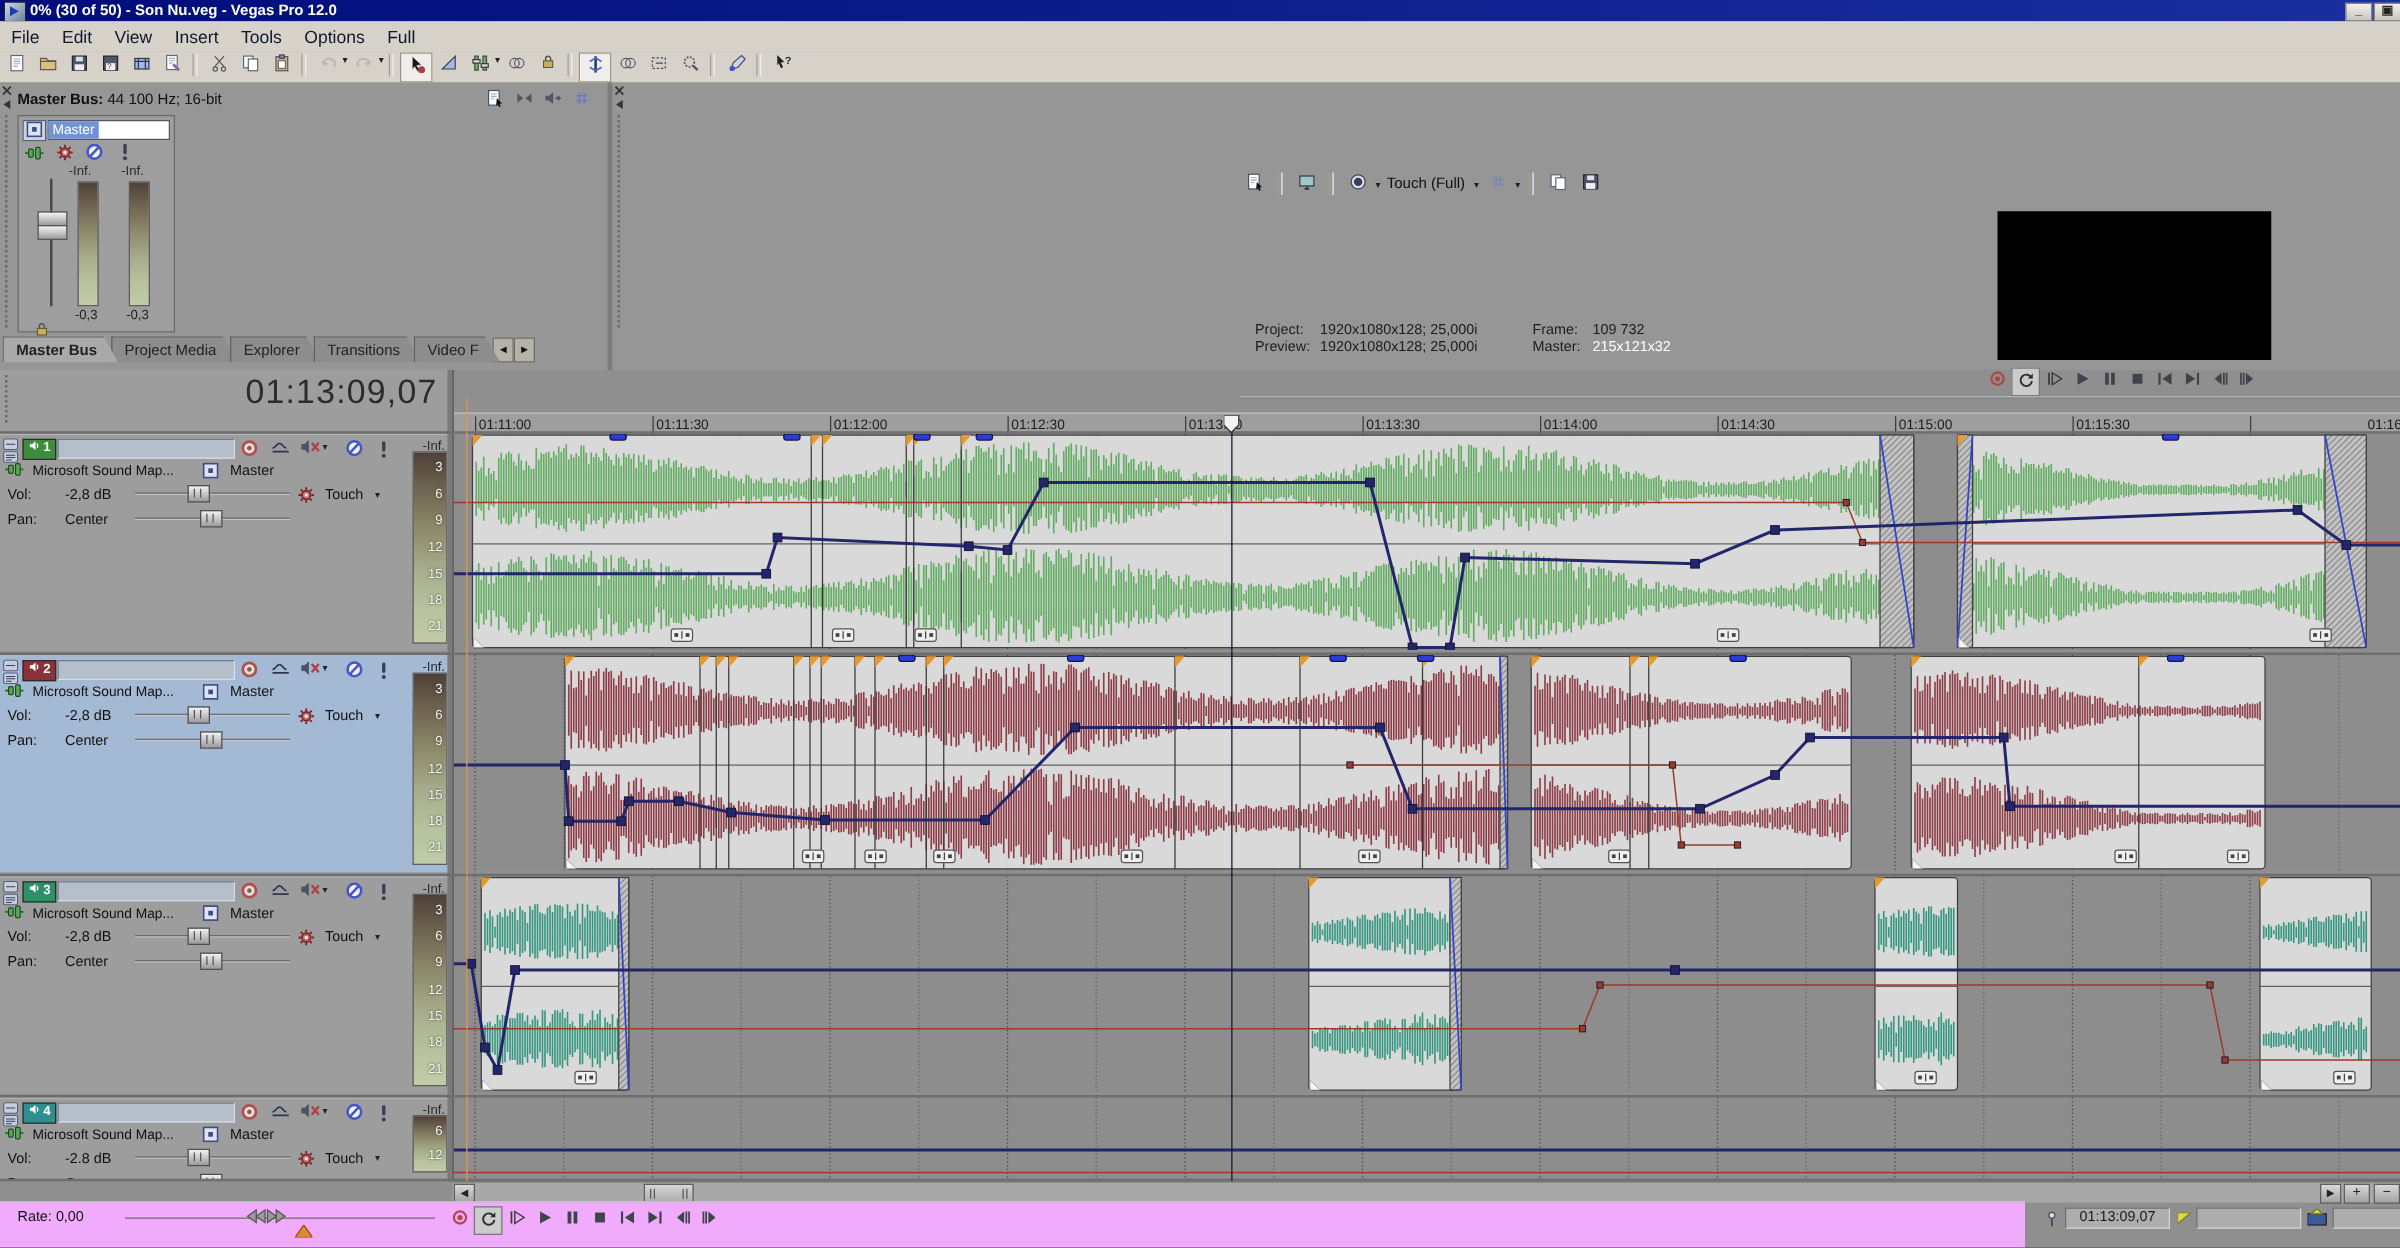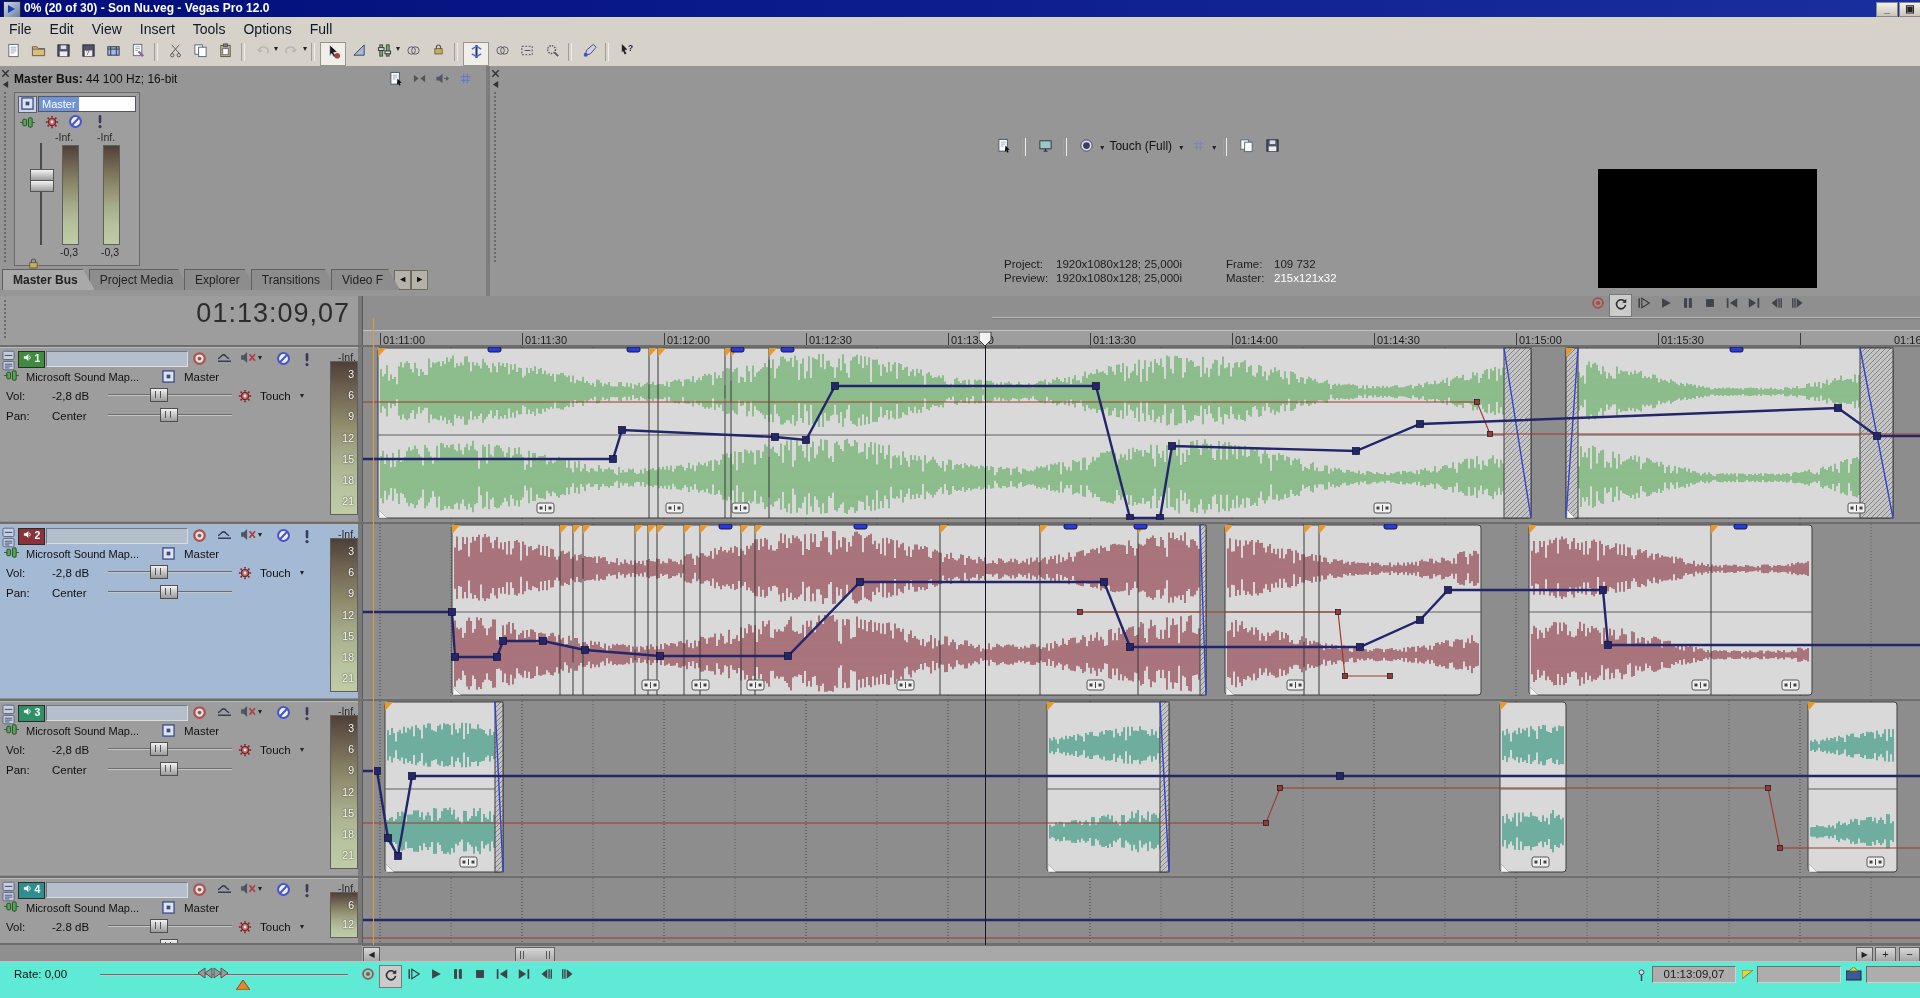--- a/index.html
+++ b/index.html
@@ -111,37 +111,37 @@
   .lane{left:362px;z-index:1;}
   #playline{width:1px;background:#14142a;z-index:40;}
   #markerline{width:1px;background:#e09a40;z-index:39;}
   #cursorhead{z-index:41;}
   
   #hscroll{left:362px;top:945px;width:1558px;height:16px;background:#a8a8a8;border-top:1px solid #6f6f6f;z-index:45;}
   .scrbtn{top:1px;width:15px;height:14px;background:linear-gradient(#d8d8d8,#a2a2a2);border:1px solid #5f5f5f;text-align:center;line-height:13px;font-size:8px;color:#222;}
   #scrthumb{left:153px;top:1px;width:38px;height:14px;background:linear-gradient(#d6d6d6,#ababab);border:1px solid #5f5f5f;}
   #scrthumb:before,#scrthumb:after{content:"";position:absolute;top:3px;width:1px;height:8px;background:#555;}
   #scrthumb:before{left:4px;box-shadow:3px 0 0 #555;} #scrthumb:after{right:7px;box-shadow:3px 0 0 #555;}
-  #bottombar{left:0;top:961px;width:1920px;height:37px;background:#5eead4;border-top:1px solid #c2c2c2;z-index:45;}
+  #bottombar{left:0;top:961px;width:1620px;height:37px;background:#f0abfc;border-top:1px solid #c2c2c2;z-index:45;}
   #ratebar{left:14px;top:6px;font-size:11.5px;}
   #rateline{left:100px;top:12px;width:248px;height:1px;background:#6c6c6c;box-shadow:0 1px 0 #c6c6c6;}
   #ratethumb{left:196px;top:4px;}
   #ratetri{left:236px;top:18px;}
   #maintransport{left:356px;top:2px;}
   .sfield{top:4px;height:15px;background:#adadad;border:1px solid #6d6d6d;border-right-color:#d2d2d2;border-bottom-color:#d2d2d2;
           font-size:11.5px;text-align:center;line-height:15px;color:#1a1a1a;}
 </style>
 </head>
 <body>
 
 <div id="app">
 
   <div id="titlebar" class="abs">
     <span id="appicon" class="abs"></span>
-    <span id="titletext" class="abs">0% (20 of 30) - Son Nu.veg - Vegas Pro 12.0</span>
+    <span id="titletext" class="abs">0% (30 of 50) - Son Nu.veg - Vegas Pro 12.0</span>
     <span class="winbtn abs" style="left:1876px">_</span>
     <span class="winbtn abs" style="left:1899px">▣</span>
   </div>
 
   <div id="menubar" class="abs"><span class="menuitem">File</span><span class="menuitem">Edit</span><span class="menuitem">View</span><span class="menuitem">Insert</span><span class="menuitem">Tools</span><span class="menuitem">Options</span><span class="menuitem">Full</span></div>
 
   <div id="toolbar" class="abs"><span class="tbtn"><svg viewBox="0 0 16 16" width="15" height="15">
           <rect x="3" y="1.5" width="10" height="13" fill="#fff" stroke="#667"></rect>
           <path d="M5 4.5h6M5 6.5h6M5 8.5h6M5 10.5h4" stroke="#9ab" fill="none"></path>
         </svg></span><span class="tbtn"><svg viewBox="0 0 16 16" width="15" height="15">

